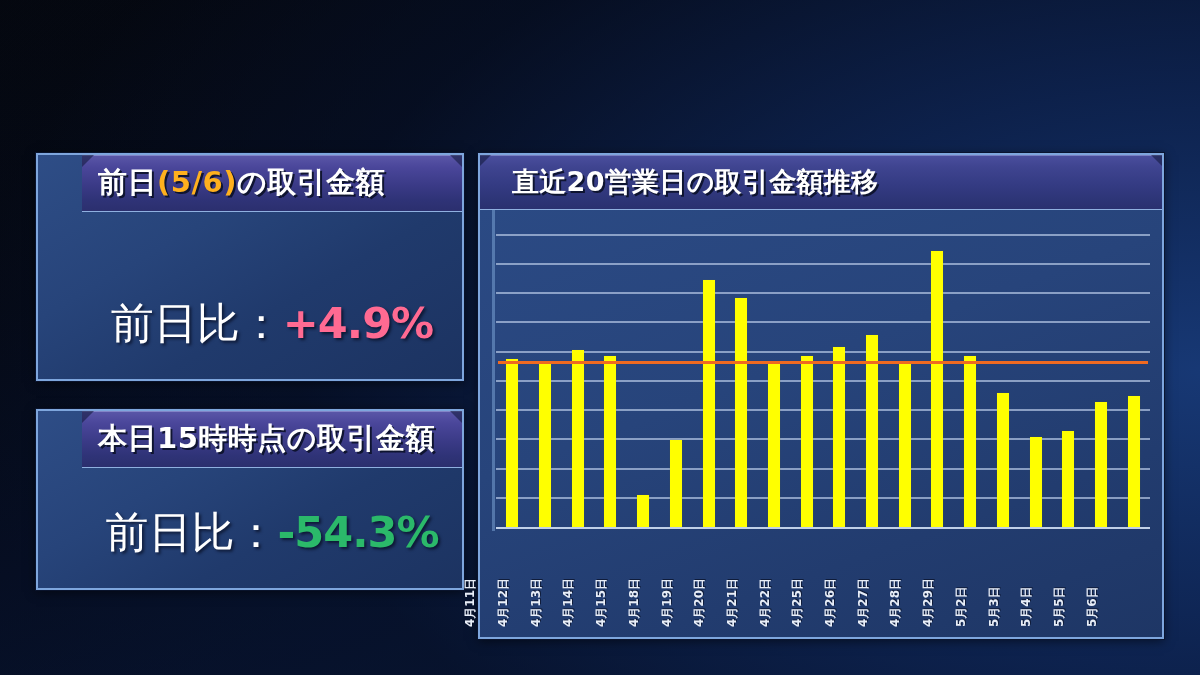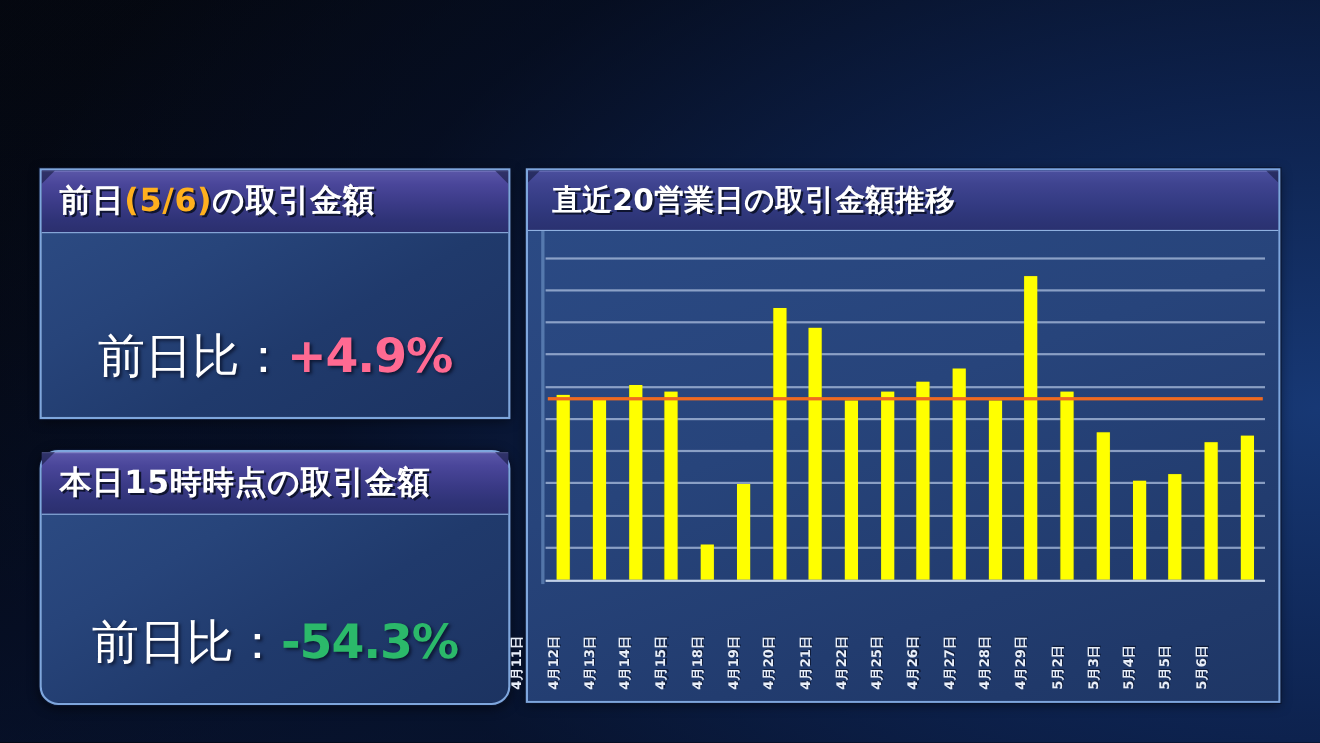--- a/index.html
+++ b/index.html
@@ -59,23 +59,24 @@
     margin-left: 12px;
     margin-bottom: 9px;
     letter-spacing: -0.3px;
     text-shadow: 2px 2px 0 rgba(8,16,36,0.7);
     white-space: nowrap;
   }
   
   .stat-card {
     left: 36px;
     width: 428px;
+    padding-left: 44px;
   }
   #card-prev { top: 153px; height: 228px; }
-  #card-today { top: 409px; height: 232px; border-radius: 17px; }
+  #card-today { top: 409px; height: 181px; }
 
   .card-header {
     position: relative;
     height: 56px;
     background: linear-gradient(180deg, #5b57a8 0%, #4a469a 22%, #3a3a86 55%, #2f3377 80%, #2b2f6e 100%);
     border-bottom: 1px solid #8fb0e0;
     box-shadow: inset 0 1px 0 rgba(180,190,240,0.45);
     display: flex;
     align-items: center;
     padding-left: 16px;
@@ -133,21 +134,21 @@
     width: 686px; height: 486px;
   }
   #chart-header {
     position: relative;
     height: 54px;
     background: linear-gradient(180deg, #4b4f9e 0%, #3f4490 22%, #343b83 55%, #2d3577 82%, #2a3170 100%);
     border-bottom: 1px solid #8fb0e0;
     box-shadow: inset 0 1px 0 rgba(180,190,240,0.45);
     display: flex;
     align-items: center;
-    padding-left: 22px;
+    padding-left: 32px;
     overflow: hidden;
   }
   #chart-header::before {
     content: "";
     position: absolute;
     left: 0; top: 0;
     border-top: 11px solid rgba(14,22,54,0.55);
     border-right: 11px solid transparent;
   }
   #chart-header::after {

